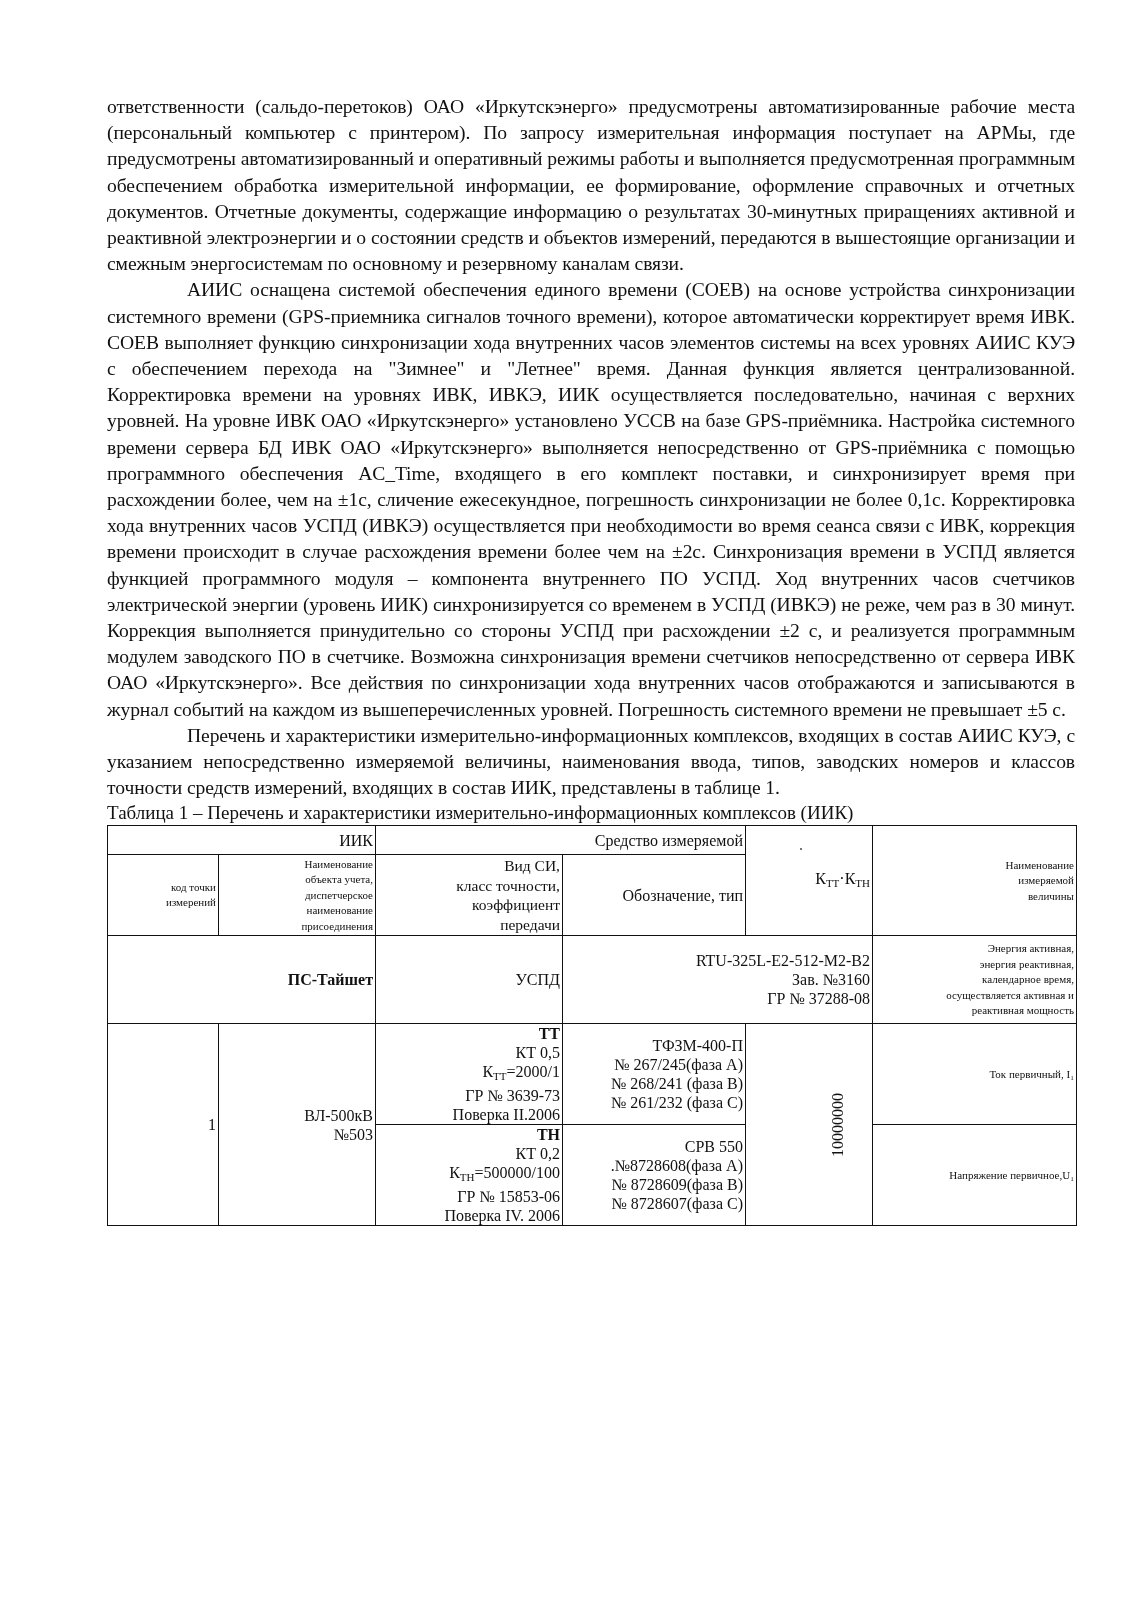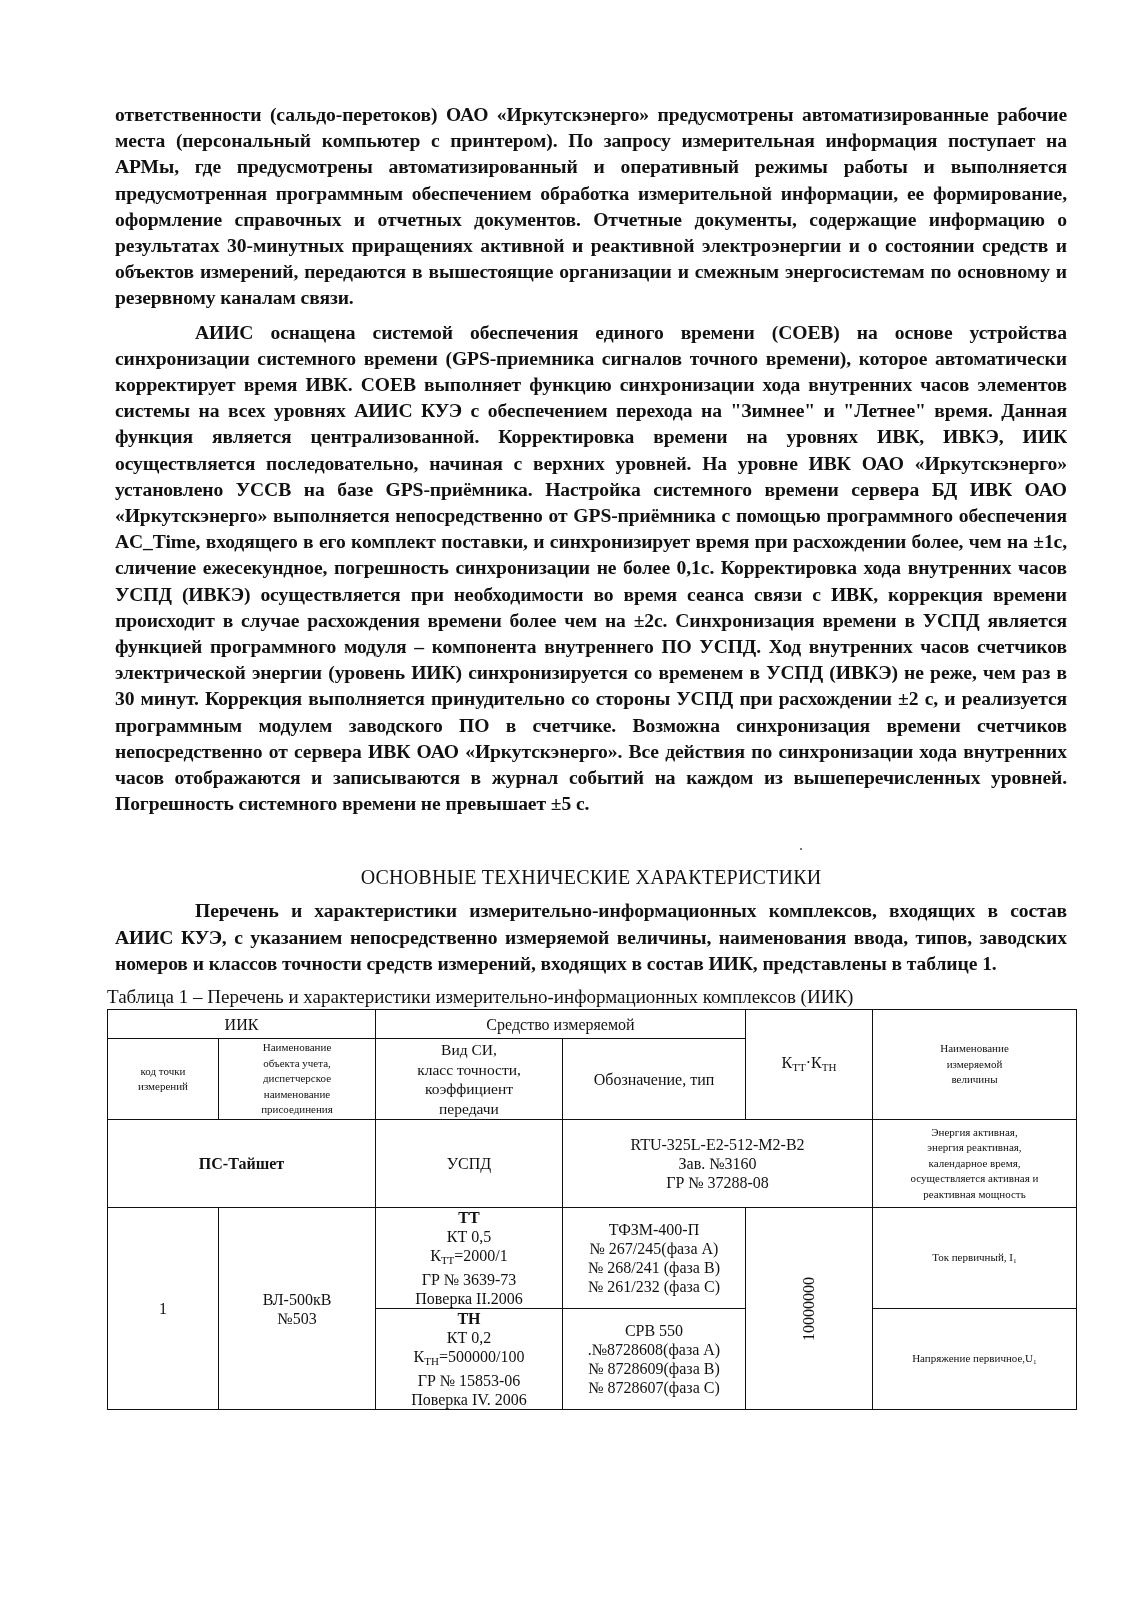--- a/index.html
+++ b/index.html
@@ -2,57 +2,55 @@
 <html><head>
 <meta charset="utf-8">
 <style>
   html, body { margin: 0; padding: 0; background: #ffffff; }
   body {
     width: 1146px; height: 1610px; position: relative; overflow: hidden;
     font-family: "Liberation Serif", "DejaVu Serif", serif; color: #111;
   }
   .page { position: absolute; left: 107px; top: 94px; width: 968px; }
   .para {
-    font-size: 19.6px; line-height: 26.2px; text-align: justify; margin: 8px;
+    font-size: 19.6px; line-height: 26.2px; text-align: justify; margin: 0;
     letter-spacing: -0.1px;
-    font-weight: bold;
   }
   .indent { text-indent: 80px; }
   .heading {
     text-align: center; font-size: 20px; margin: 47px 0 0 0; line-height: 26px;
     letter-spacing: 0.2px;
   }
   .caption { font-size: 19px; line-height: 24px; margin: 0; }
   table.iik {
     border-collapse: collapse; width: 969px; margin-top: 0;
     font-family: "Liberation Serif", "DejaVu Serif", serif; table-layout: fixed;
   }
   table.iik td {
-    border: 1.4px solid #111; text-align: center; vertical-align: middle;
+    border: 1.4px solid #111; text-align: right; vertical-align: middle;
     padding: 0 2px; color: #111;
   }
   .f16 { font-size: 16px; line-height: 19px; }
   .f13 { font-size: 11px; line-height: 15.5px; }
   .f15 { font-size: 15.5px; line-height: 19.5px; margin-top: 32px; }
   .bold { font-weight: bold; }
   .line { display: block; }
   .vert {
     display: inline-block; transform: rotate(-90deg); font-size: 16px; white-space: nowrap;
   }
   .sub { font-size: 11px; vertical-align: -3px; }
   .dot { position: absolute; left: 800px; top: 848px; width: 2px; height: 2px; background: #777; }
 </style>
 </head>
 <body>
 
 <div class="page">
   <p class="para">ответственности (сальдо-перетоков) ОАО «Иркутскэнерго» предусмотрены автоматизированные рабочие места (персональный компьютер с принтером). По запросу измерительная информация поступает на АРМы, где предусмотрены автоматизированный и оперативный режимы работы и выполняется предусмотренная программным обеспечением обработка измерительной информации, ее формирование, оформление справочных и отчетных документов. Отчетные документы, содержащие информацию о результатах 30-минутных приращениях активной и реактивной электроэнергии и о состоянии средств и объектов измерений, передаются в вышестоящие организации и смежным энергосистемам по основному и резервному каналам связи.</p>
   <p class="para indent">АИИС оснащена системой обеспечения единого времени (СОЕВ) на основе устройства синхронизации системного времени (GPS-приемника сигналов точного времени), которое автоматически корректирует время ИВК. СОЕВ выполняет функцию синхронизации хода внутренних часов элементов системы на всех уровнях АИИС КУЭ с обеспечением перехода на "Зимнее" и "Летнее" время. Данная функция является централизованной. Корректировка времени на уровнях ИВК, ИВКЭ, ИИК осуществляется последовательно, начиная с верхних уровней. На уровне ИВК ОАО «Иркутскэнерго» установлено УССВ на базе GPS-приёмника. Настройка системного времени сервера БД ИВК ОАО «Иркутскэнерго» выполняется непосредственно от GPS-приёмника с помощью программного обеспечения AC_Time, входящего в его комплект поставки, и синхронизирует время при расхождении более, чем на ±1с, сличение ежесекундное, погрешность синхронизации не более 0,1с.  Корректировка хода внутренних часов УСПД (ИВКЭ) осуществляется при необходимости во время сеанса связи с ИВК, коррекция времени происходит в случае расхождения времени более чем на ±2с. Синхронизация времени в УСПД является функцией программного модуля – компонента внутреннего ПО УСПД. Ход внутренних часов счетчиков электрической энергии (уровень ИИК) синхронизируется со временем в УСПД (ИВКЭ) не реже, чем раз в 30 минут. Коррекция выполняется принудительно со стороны УСПД при расхождении ±2 с, и реализуется программным модулем заводского ПО в счетчике. Возможна синхронизация времени счетчиков непосредственно от сервера ИВК ОАО «Иркутскэнерго». Все действия по синхронизации хода внутренних часов отображаются и записываются в журнал событий на каждом из вышеперечисленных уровней. Погрешность системного времени не превышает ±5 с.</p>
 
-  <h2 class="heading" style="font-weight:normal;">ОСНОВНЫЕ ТЕХНИЧЕСКИЕ ХАРАКТЕРИСТИКИ</h2>
   <p class="para indent">Перечень и характеристики измерительно-информационных комплексов, входящих в состав АИИС КУЭ, с указанием непосредственно измеряемой величины, наименования ввода, типов, заводских номеров и классов точности средств измерений, входящих в состав ИИК, представлены в таблице 1.</p>
   <p class="caption">Таблица 1 – Перечень и характеристики измерительно-информационных комплексов (ИИК)</p>
 
   <table class="iik">
     <colgroup>
       <col style="width:111px">
         <col style="width:157px">
         <col style="width:187px">
       <col style="width:183px">
         <col style="width:127px">

